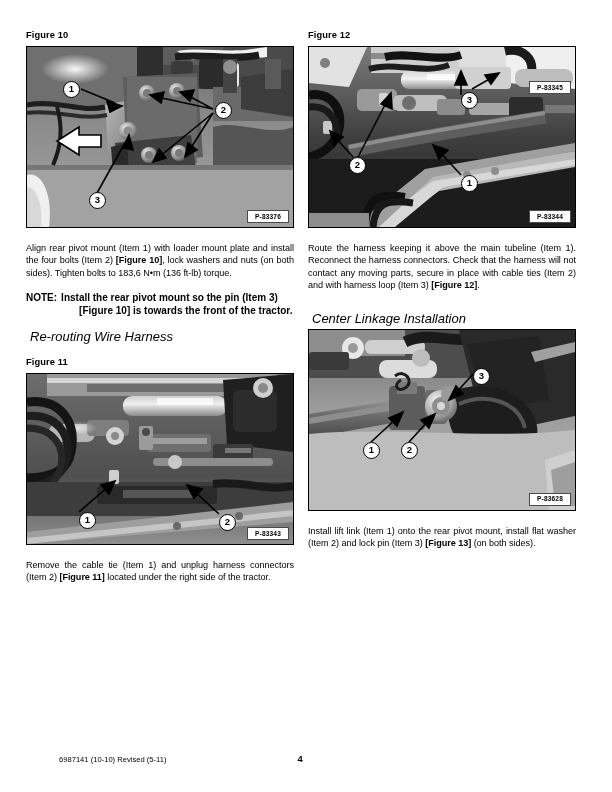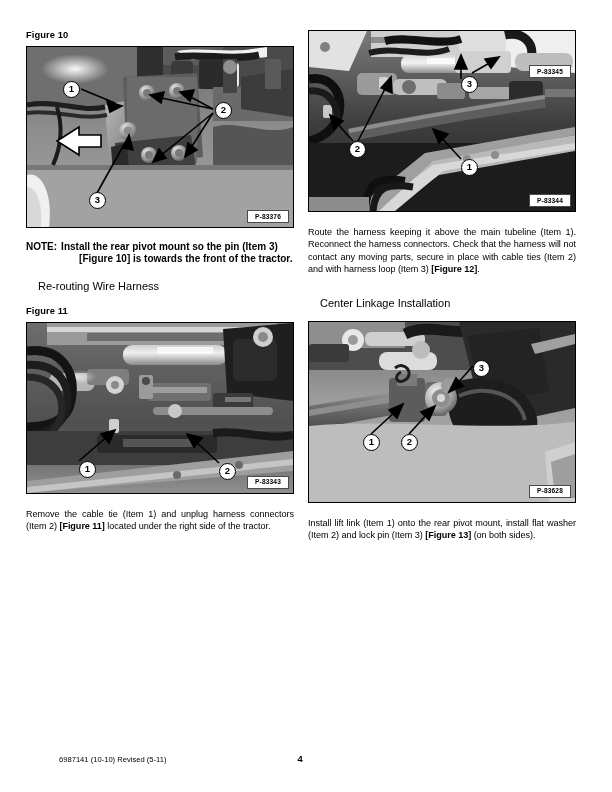--- a/index.html
+++ b/index.html
@@ -32,22 +32,23 @@
 
   
   .fig-title {
     font-size: 9.3px;
     font-weight: bold;
     letter-spacing: .1px;
     margin: 0 0 5px 0;
     line-height: 11px;
   }
   .sect-title {
-    font-size: 11px;
-    margin: 12px;
+    font-size: 13px;
+    font-style: italic;
+    margin: 4px;
     line-height: 12px;
   }
 
   
   .para {
     font-size: 9.1px;
     line-height: 12.4px;
     text-align: justify;
     margin: 0;
     letter-spacing: -.05px;
@@ -219,20 +220,23 @@
           <line x1="70" y1="146" x2="99" y2="94"></line>
           <polygon points="102,88 96,101 106,103"></polygon>
         </g>
       </svg>
       <div class="callout" style="left:36px;top:34px;">1</div>
       <div class="callout" style="left:188px;top:55px;">2</div>
       <div class="callout" style="left:62px;top:145px;">3</div>
       <div class="pcode" style="right:4px;bottom:4px;">P-83376</div>
     </div>
 
+    <p class="para" style="margin-top:14px;">
+      <span>Align rear pivot mount (Item 1) with loader mount plate and install the four bolts (Item 2) </span><b>[Figure 10]</b><span>, lock washers and nuts (on both sides). Tighten bolts to 183,6 N•m (136 ft-lb) torque.</span>
+    </p>
 
     <div class="note" style="margin-top:13px;">
       <span class="note-lab">NOTE:</span>
       <span class="note-body">
         <span style="padding-left:4px;">Install the rear pivot mount so the pin (Item 3)</span>
         <span class="l2">[Figure 10] is towards the front of the tractor.</span>
       </span>
     </div>
 
     <div class="sect-title" style="margin-top:14px;">Re-routing Wire Harness</div>
@@ -319,20 +323,21 @@
       <div class="pcode" style="right:4px;bottom:4px;">P-83343</div>
     </div>
 
     <p class="para" style="margin-top:14px;">
       <span>Remove the cable tie (Item 1) and unplug harness connectors (Item 2) </span><b>[Figure 11]</b><span> located under the right side of the tractor.</span>
     </p>
   </div>
 
   <div class="col col-right">
 
+    <div class="fig-title">Figure 12</div>
 
     <div class="figbox" style="width:268px;height:182px;">
       <svg width="266" height="180" viewBox="0 0 266 180">
         <defs>
           <linearGradient id="f12bg" x1="0" y1="0" x2="0" y2="1">
             <stop offset="0" stop-color="#7b7b7b"></stop>
             <stop offset=".5" stop-color="#3f3f3f"></stop>
             <stop offset="1" stop-color="#1f1f1f"></stop>
           </linearGradient>
           <linearGradient id="tube12" x1="0" y1="0" x2="0" y2="1">

